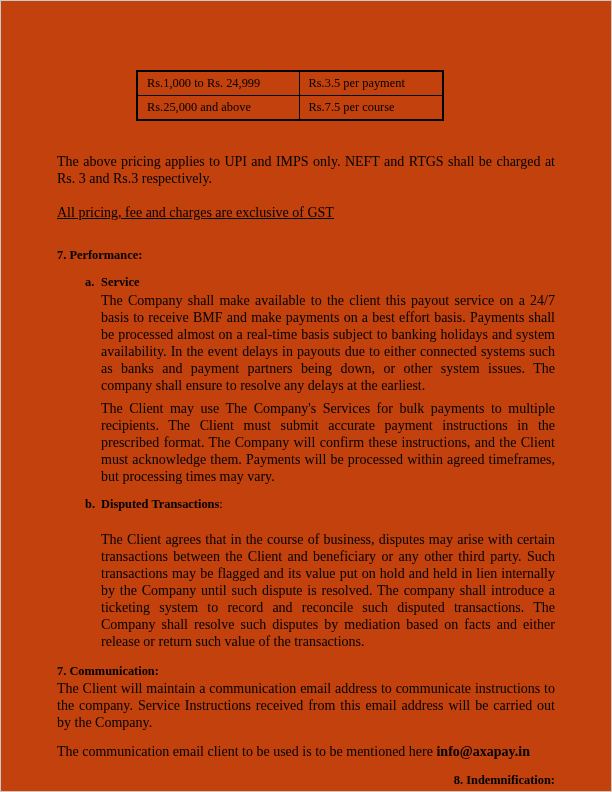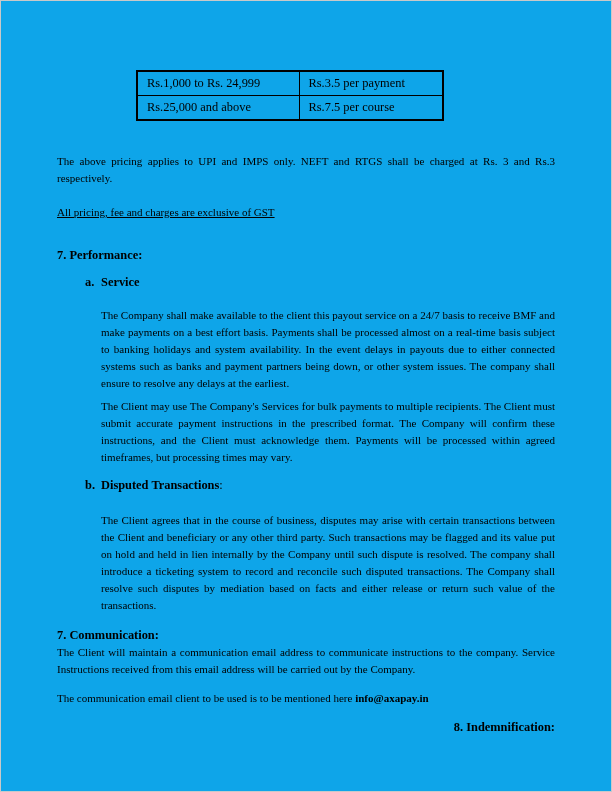--- a/index.html
+++ b/index.html
@@ -5,21 +5,21 @@
   * { box-sizing: border-box; }
   html, body {
     margin: 0;
     padding: 0;
     background: #ffffff;
   }
   .page {
     position: relative;
     width: 612px;
     height: 792px;
-    background: #0ea5e9;
+    background: #c2410c;
     color: #000000;
     font-family: "Liberation Serif", serif;
     font-size: 12.4px;
     line-height: 17px;
     padding: 70px 57px 0 57px;
     outline: 1px solid #c9c9c9;
     outline-offset: -1px;
     overflow: hidden;
   }
   p, h3, div { margin: 0; padding: 0; }
@@ -32,35 +32,35 @@
   table.pricing-table td {
     border: 1px solid #000;
     padding: 3px 6px 3px 9px;
     font-size: 12.4px;
     line-height: 17px;
     vertical-align: middle;
   }
   td.col-tier { width: 162px; }
   td.col-fee  { width: 144px; }
 
-  .body { font-size: 11px; line-height: 17px; }
+  .body { font-size: 14px; line-height: 17px; }
   .justify { text-align: justify; }
   .indent { margin-left: 44px; }
 
   .heading { font-weight: bold; font-size: 12.4px; line-height: 17px; }
 
   .list-heading { margin-left: 28px; font-weight: bold; }
   .list-label { display: inline-block; width: 16px; font-weight: bold; }
   .colon { font-weight: normal; }
 
   .mt-pricing { margin-top: 32px; }
   .mt-gst { margin-top: 17px; text-decoration: underline; }
   .mt-performance { margin-top: 26px; }
   .mt-itema { margin-top: 10px; }
-  .mt-sp1 { margin-top: 16px; }
+  .mt-sp1 { margin-top: 1px; }
   .mt-sp2 { margin-top: 6px; }
   .mt-itemb { margin-top: 11px; }
   .mt-disputed { margin-top: 18px; }
   .mt-comm { margin-top: 13px; }
   .mt-commpara { margin-top: 0; }
   .mt-email { margin-top: 12px; }
   .mt-indem { margin-top: 12px; text-align: right; }
 </style>
 </head>
 <body>

